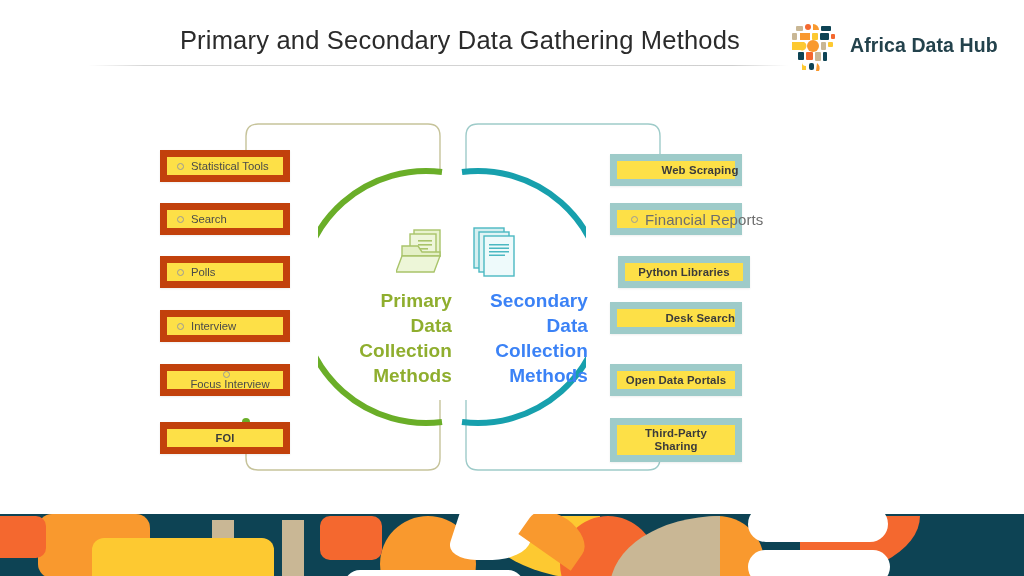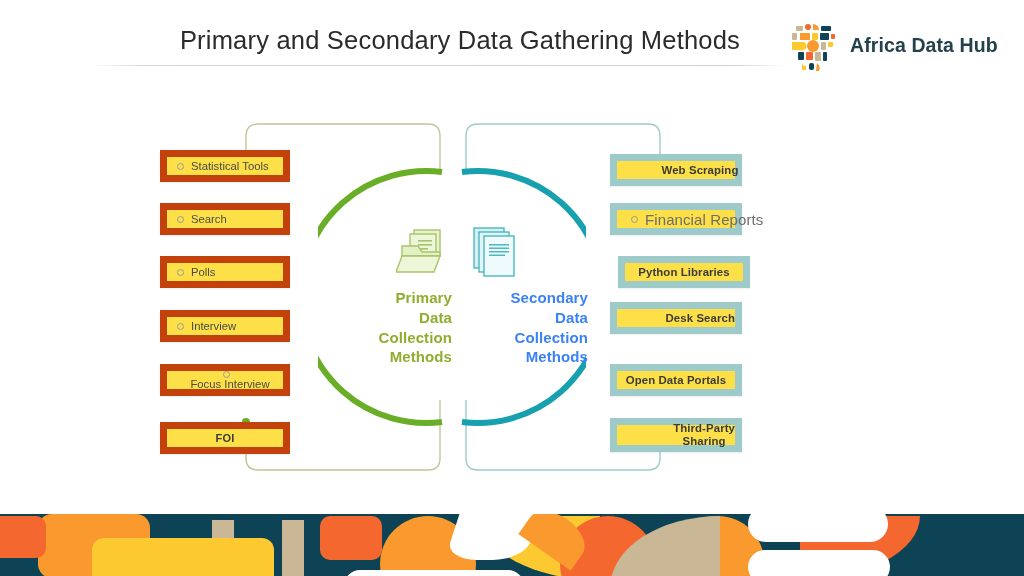--- a/index.html
+++ b/index.html
@@ -42,21 +42,21 @@
   .arcs{position:absolute;left:318px;top:80px;width:268px;height:262px;}
 
   
   .center-col{position:absolute;top:138px;width:118px;}
   .center-col.primary{left:334px;text-align:right;}
   .center-col.secondary{left:470px;text-align:left;}
   .center-icon{height:56px;position:relative;margin-bottom:8px;}
   .center-col.primary .center-icon{text-align:right;}
   .center-col.secondary .center-icon{text-align:left;}
   .center-label{
-    font-size:15px;font-weight:700;line-height:1.32;letter-spacing:.1px;
+    font-size:19px;font-weight:700;line-height:1.32;letter-spacing:.1px;
   }
   .center-col.primary .center-label{color:#8fae2e;}
   .center-col.secondary .center-label{color:#3b82f6;text-align:right;}
 
   
   .item{
     position:absolute;height:32px;box-sizing:border-box;
     background:#fde047;border:7px solid #c2410c;
     display:flex;align-items:center;
     box-shadow:0 1px 2px rgba(0,0,0,.07);
@@ -68,21 +68,21 @@
     width:5px;height:5px;border-radius:50%;
     border:1px solid #9a9a9a;background:transparent;
     margin-right:7px;flex:0 0 auto;
   }
   .item-label{font-size:11.3px;color:#4a4a4a;font-weight:400;white-space:nowrap;}
   .item.left.bold .item-label{font-weight:700;color:#3b3b3b;font-size:11px;letter-spacing:.3px;}
   .item.left.bold{justify-content:center;padding-left:0;}
   .item.right .item-label{font-weight:700;color:#3b3b3b;font-size:11.4px;letter-spacing:.1px;text-align:center;}
   .item.right.plain{justify-content:flex-start;padding-left:14px;}
   .item.right.plain .item-label{font-weight:400;color:#6d6d6d;font-size:15px;}
-  .item.right.two-line{height:34px;justify-content:flex-end;}
+  .item.right.two-line{height:44px;}
   .item.right.two-line .item-label{line-height:1.18;white-space:normal;}
 
   
   .band{position:absolute;left:0;top:514px;width:1024px;height:62px;background:#0d4354;overflow:hidden;}
   .band i{position:absolute;display:block;}
 </style>
 </head>
 <body>
 
 <div class="slide">

